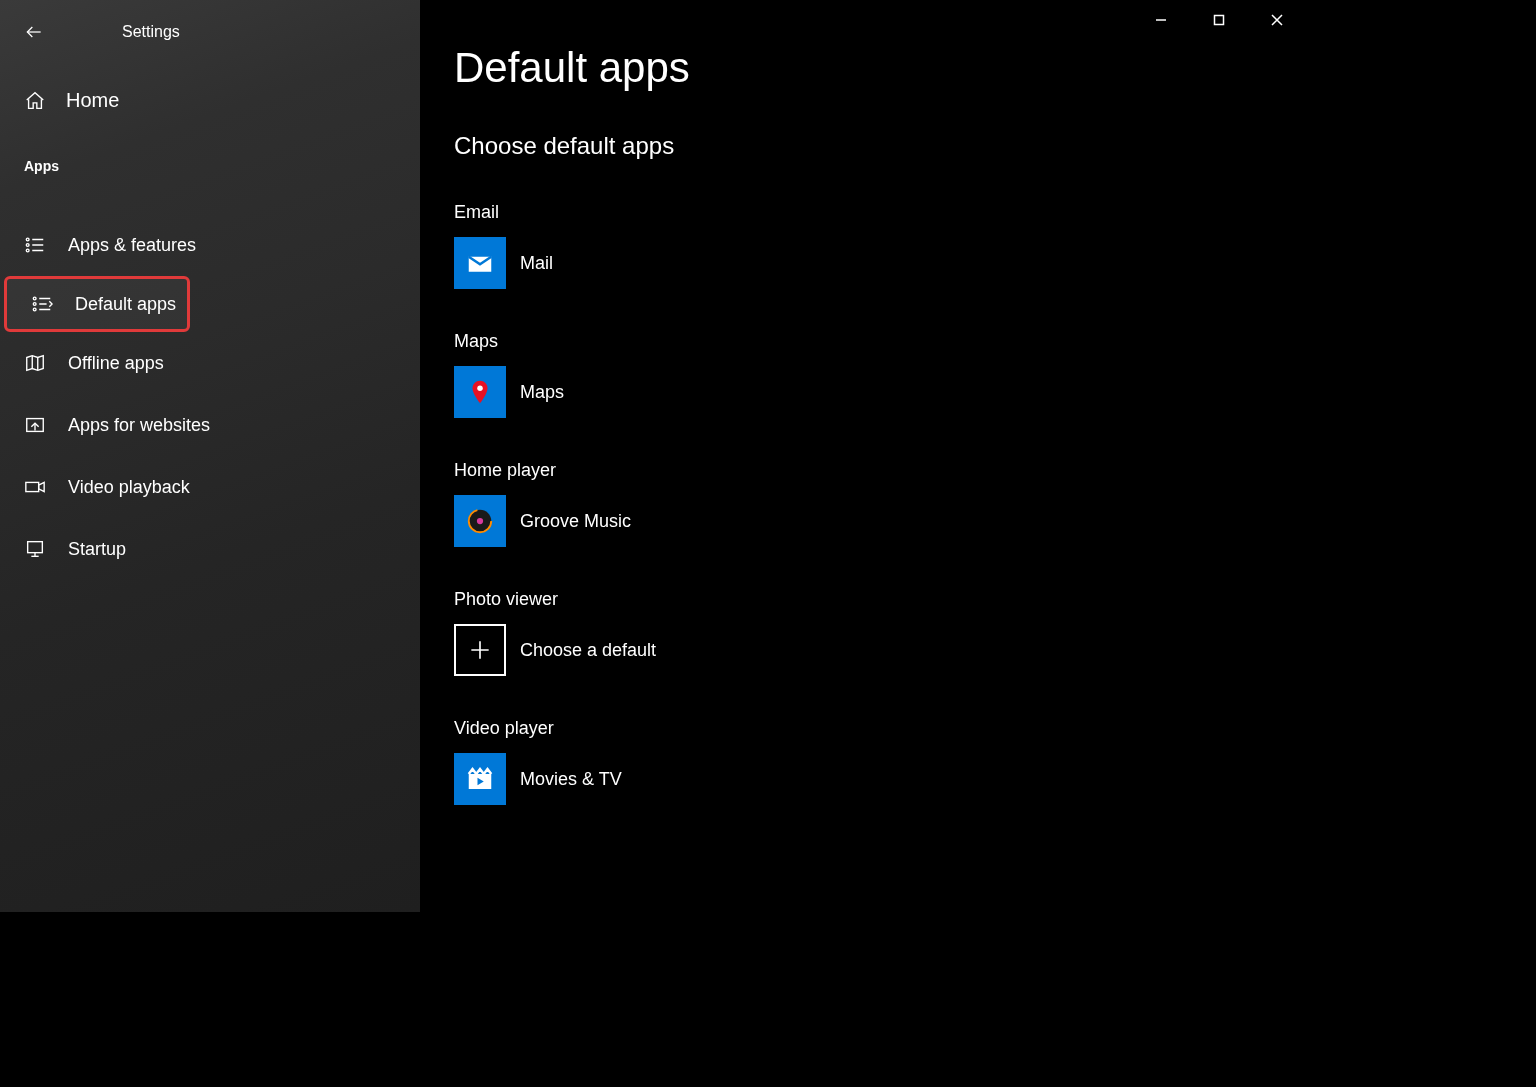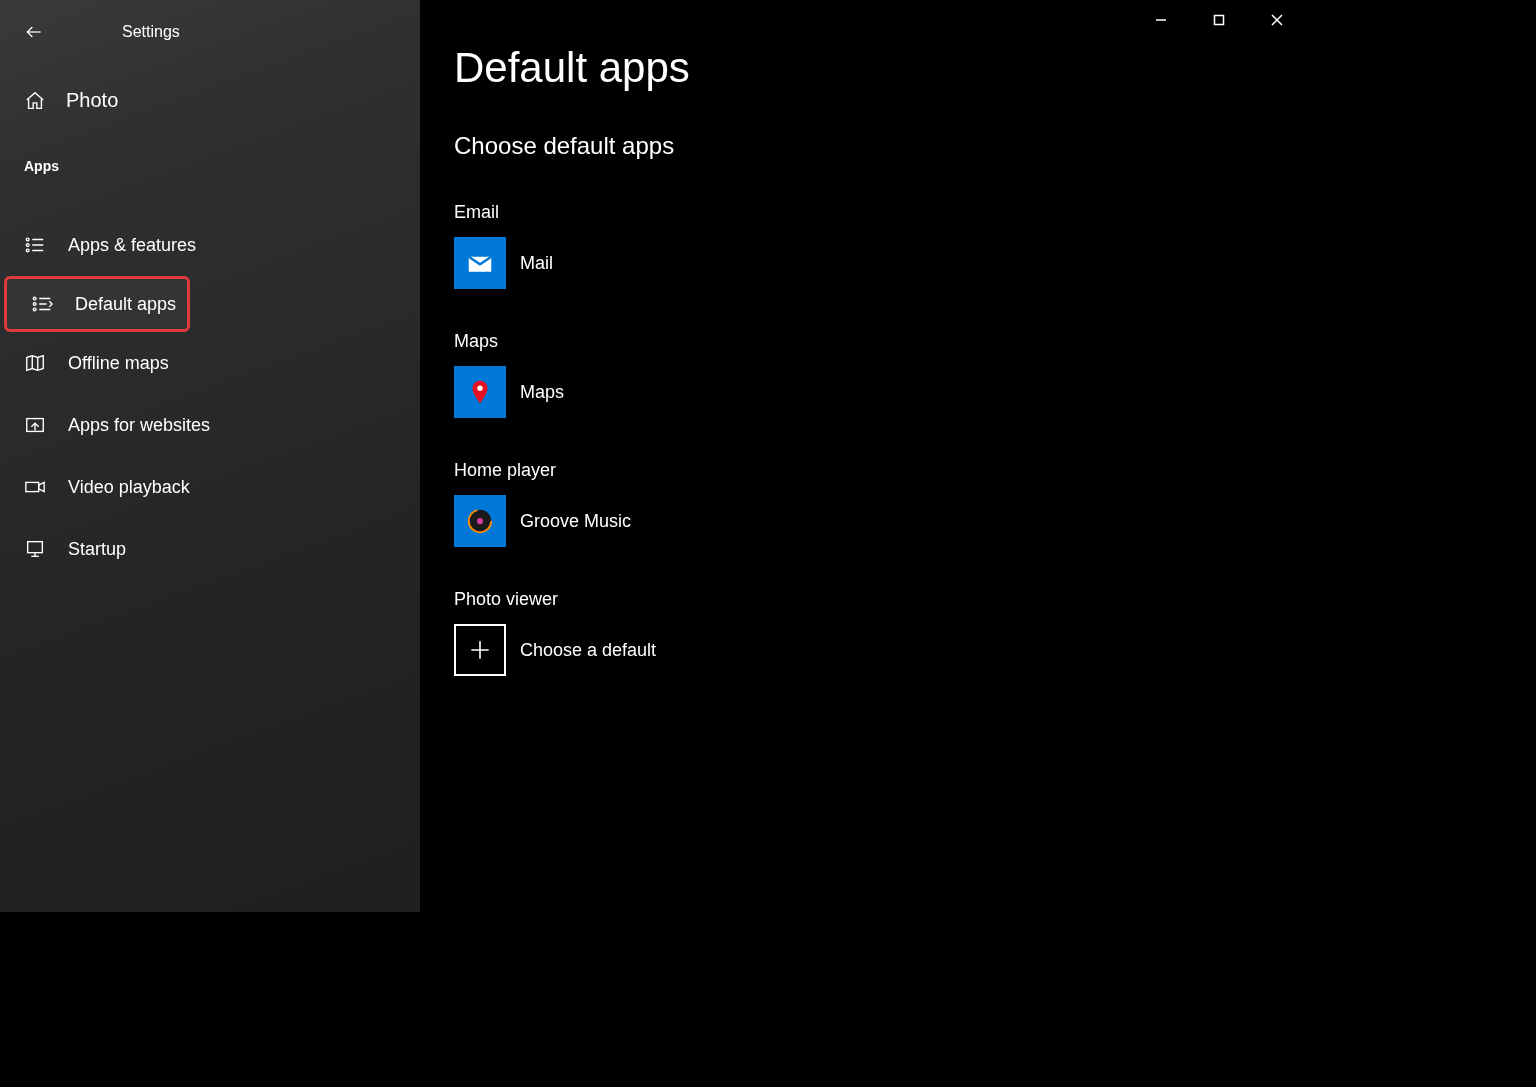--- a/index.html
+++ b/index.html
@@ -54,21 +54,21 @@
       <span class="settings-label">Settings</span>
     </div>
 
     <div class="home-row">
       <span class="icon">
         <svg width="22" height="22" viewBox="0 0 24 24">
             <path d="M3 11l9-8 9 8"></path>
             <path d="M5 10v10h5v-6h4v6h5V10"></path>
           </svg>
       </span>
-      <span class="home-label">Photo</span>
+      <span class="home-label">Home</span>
     </div>
 
 
     <div class="section-title">Apps</div>
 
     <div class="nav">
       <div class="nav-item">
         <span class="icon">
           <svg width="22" height="22" viewBox="0 0 24 24">
               <circle cx="4" cy="6" r="1.5"></circle>
@@ -93,21 +93,21 @@
         <span class="label">Default apps</span>
       </div>
 
       <div class="nav-item">
         <span class="icon">
           <svg width="22" height="22" viewBox="0 0 24 24">
               <path d="M3 6l6-2 6 2 6-2v14l-6 2-6-2-6 2z"></path>
               <path d="M9 4v14M15 6v14"></path>
             </svg>
         </span>
-        <span class="label">Offline maps</span>
+        <span class="label">Offline apps</span>
       </div>
 
       <div class="nav-item">
         <span class="icon">
           <svg width="22" height="22" viewBox="0 0 24 24">
               <rect x="3" y="5" width="18" height="14"></rect>
               <path d="M8 14l4-4 4 4"></path>
               <path d="M12 10v8"></path>
             </svg>
         </span>
@@ -186,20 +186,33 @@
       <div class="app-chip">
         <div class="tile black">
           <svg width="26" height="26" viewBox="0 0 24 24">
               <path d="M12 4v16M4 12h16"></path>
             </svg>
         </div>
         <span class="name">Choose a default</span>
       </div>
     </div>
 
+    <div class="group">
+      <div class="group-label">Video player</div>
+      <div class="app-chip">
+        <div class="tile">
+          <svg width="30" height="30" viewBox="0 0 24 24">
+              <rect x="3" y="8" width="18" height="12" fill="#fff" stroke="none"></rect>
+              <path d="M3 8l3-4 3 4 3-4 3 4 3-4 3 4" stroke="#fff" stroke-width="2"></path>
+              <path d="M10 11v6l5-3z" fill="#0078d7" stroke="none"></path>
+            </svg>
+        </div>
+        <span class="name">Movies &amp; TV</span>
+      </div>
+    </div>
 
   </div>
 
   <div class="win-controls">
     <div class="win-btn">
       <svg width="12" height="12" viewBox="0 0 12 12">
           <path d="M1 6h10"></path>
         </svg>
     </div>
     <div class="win-btn">

